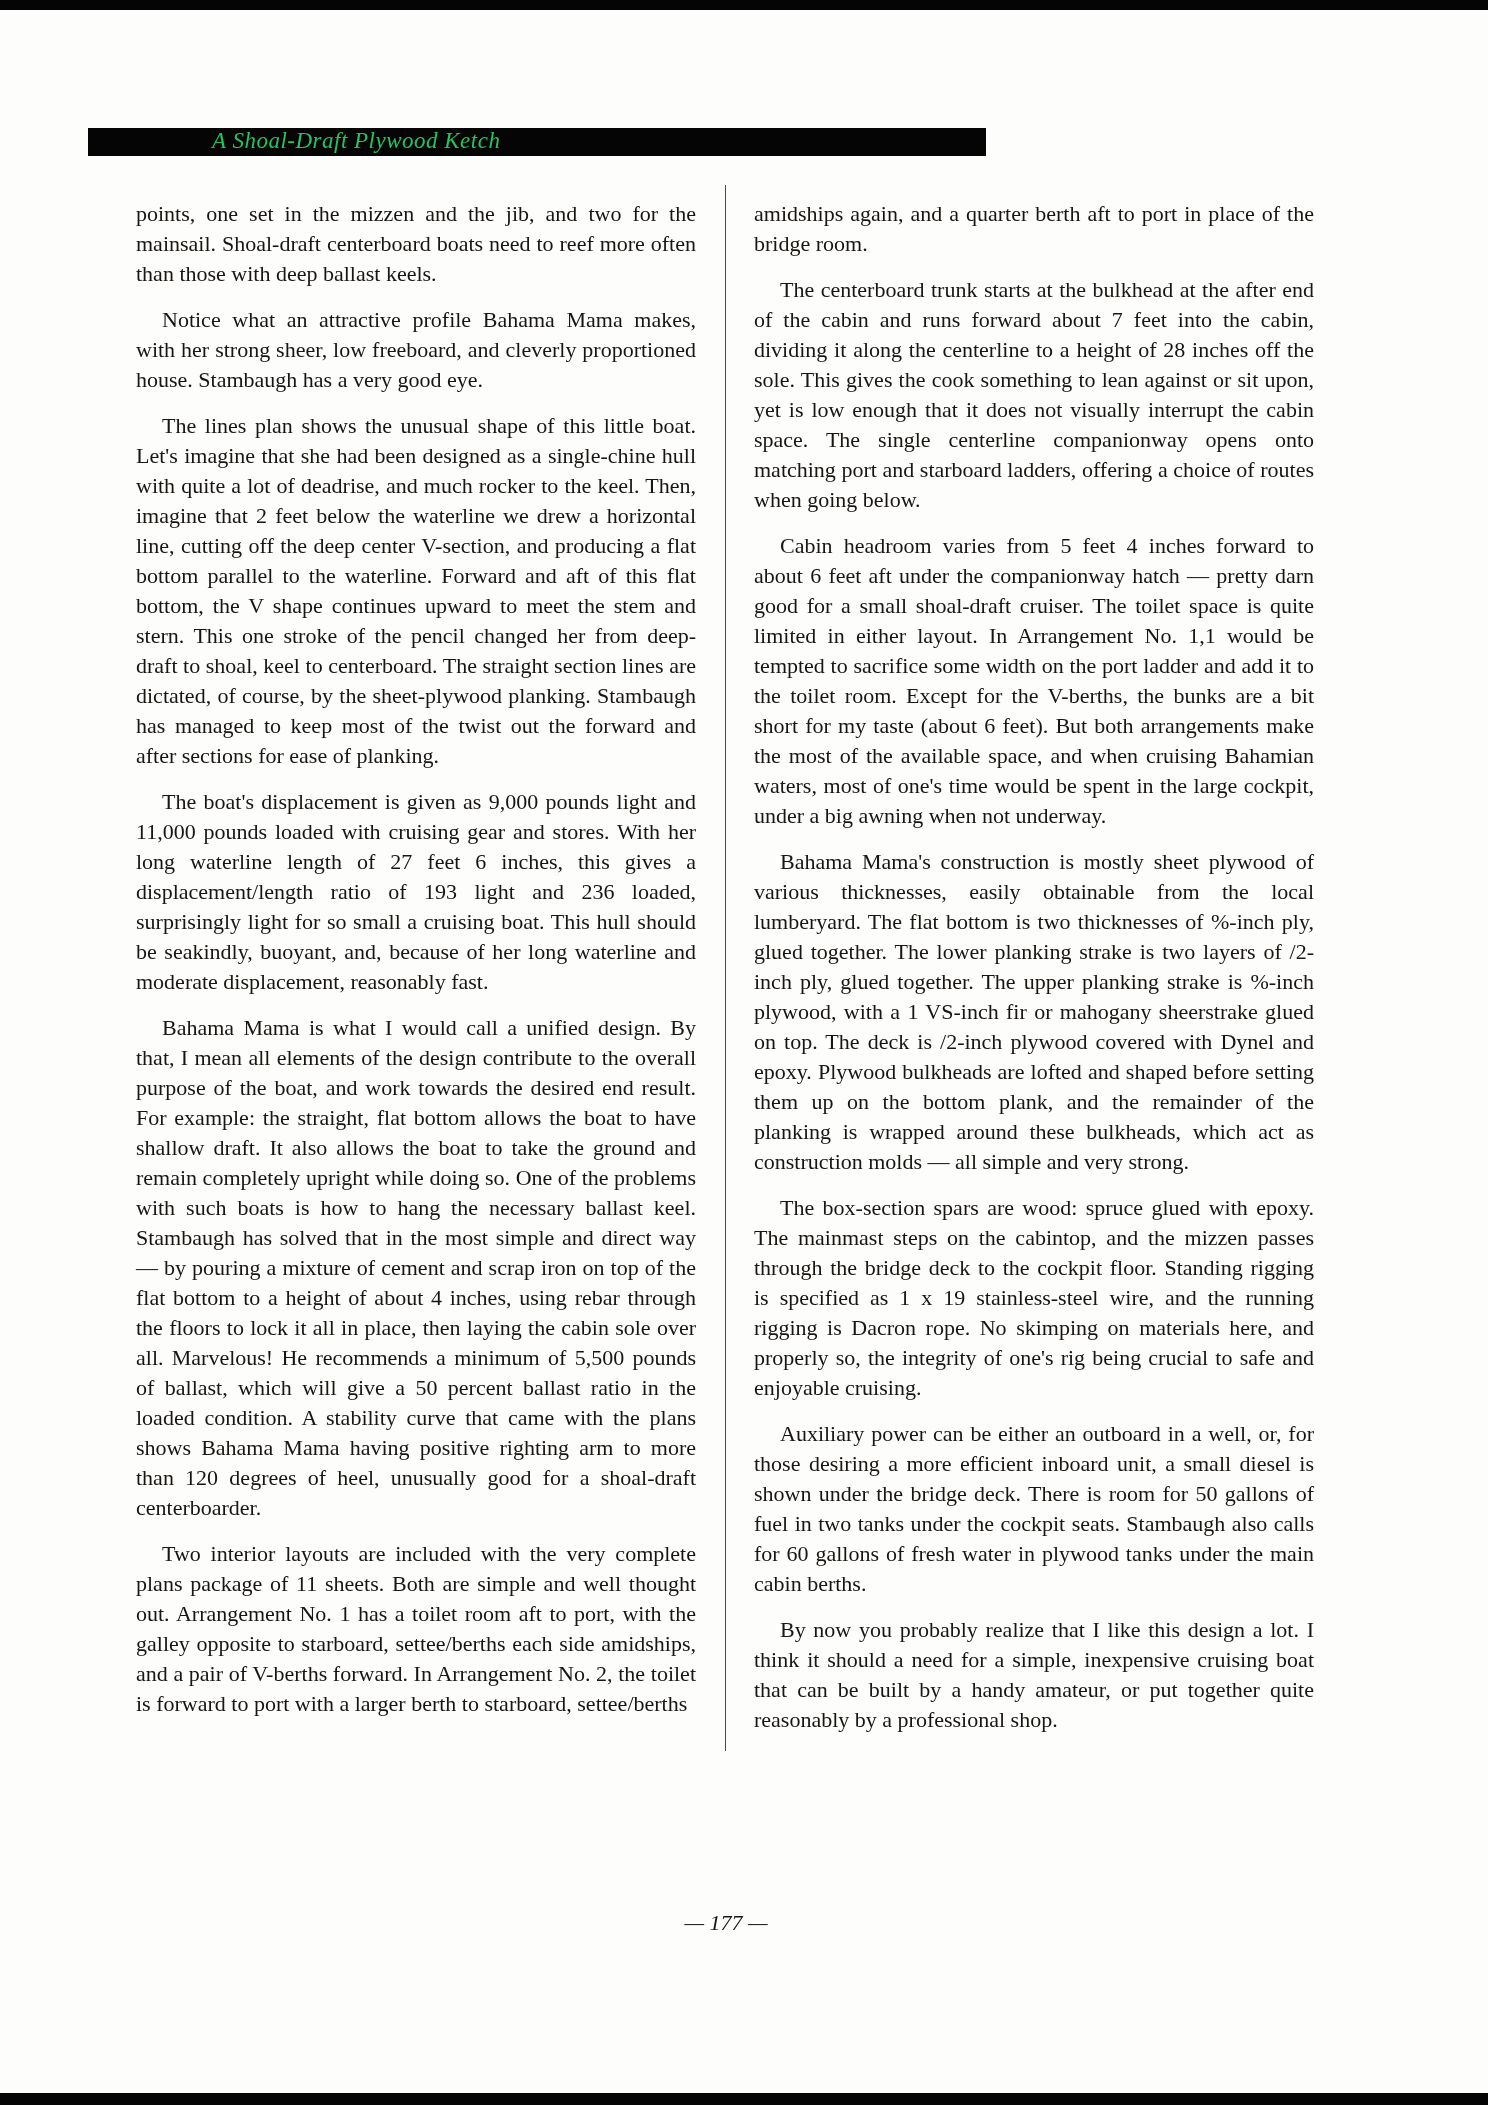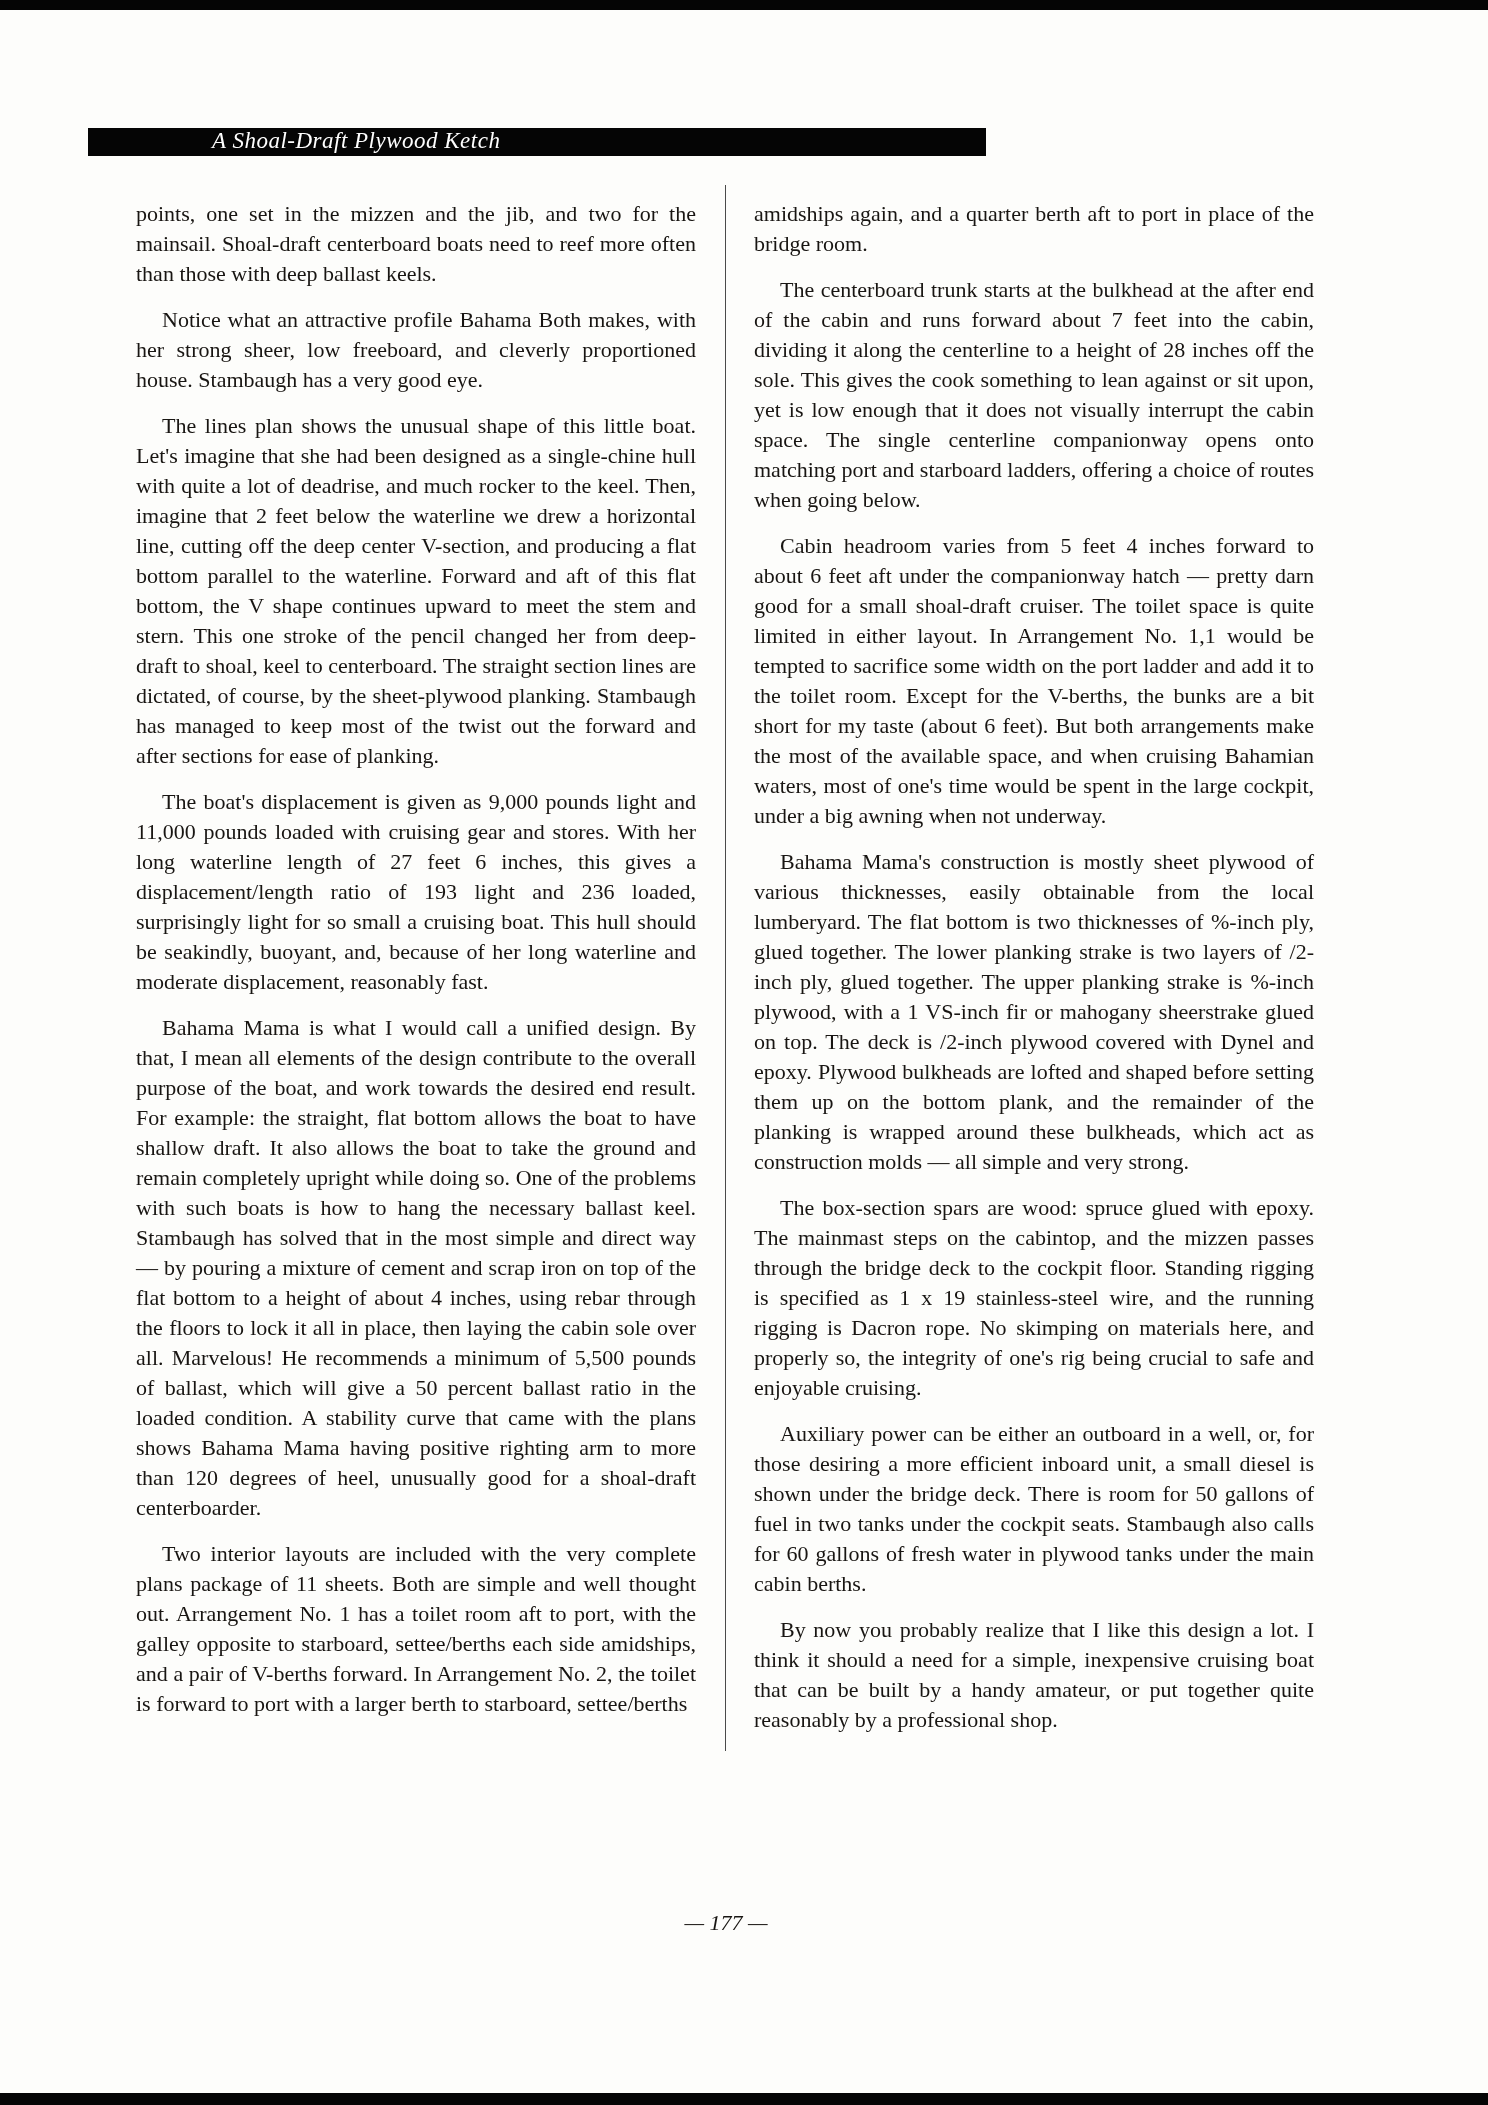--- a/index.html
+++ b/index.html
@@ -31,21 +31,21 @@
     left: 88px;
     width: 898px;
     height: 28px;
     background: #050505;
   }
   .header-title {
     position: absolute;
     left: 124px;
     top: 50%;
     transform: translateY(-52%);
-    color: #ffffff;
+    color: #22c55e;
     font-style: italic;
     font-size: 23px;
     letter-spacing: 0.5px;
     white-space: nowrap;
   }
 
   .content {
     position: absolute;
     top: 183px;
     left: 120px;
@@ -91,21 +91,21 @@
   <div class="scan-edge top"></div>
 
   <div class="header-bar">
     <span class="header-title">A Shoal-Draft Plywood Ketch</span>
   </div>
 
   <div class="content">
 
     <div class="column">
       <p class="cont">points, one set in the mizzen and the jib, and two for the mainsail. Shoal-draft centerboard boats need to reef more often than those with deep ballast keels.</p>
-      <p>Notice what an attractive profile Bahama Both makes, with her strong sheer, low freeboard, and cleverly proportioned house. Stambaugh has a very good eye.</p>
+      <p>Notice what an attractive profile Bahama Mama makes, with her strong sheer, low freeboard, and cleverly proportioned house. Stambaugh has a very good eye.</p>
       <p>The lines plan shows the unusual shape of this little boat. Let's imagine that she had been designed as a single-chine hull with quite a lot of deadrise, and much rocker to the keel. Then, imagine that 2 feet below the waterline we drew a horizontal line, cutting off the deep center V-section, and producing a flat bottom parallel to the waterline. Forward and aft of this flat bottom, the V shape continues upward to meet the stem and stern. This one stroke of the pencil changed her from deep-draft to shoal, keel to centerboard. The straight section lines are dictated, of course, by the sheet-plywood planking. Stambaugh has managed to keep most of the twist out the forward and after sections for ease of planking.</p>
       <p>The boat's displacement is given as 9,000 pounds light and 11,000 pounds loaded with cruising gear and stores. With her long waterline length of 27 feet 6 inches, this gives a displacement/length ratio of 193 light and 236 loaded, surprisingly light for so small a cruising boat. This hull should be seakindly, buoyant, and, because of her long waterline and moderate displacement, reasonably fast.</p>
       <p>Bahama Mama is what I would call a unified design. By that, I mean all elements of the design contribute to the overall purpose of the boat, and work towards the desired end result. For example: the straight, flat bottom allows the boat to have shallow draft. It also allows the boat to take the ground and remain completely upright while doing so. One of the problems with such boats is how to hang the necessary ballast keel. Stambaugh has solved that in the most simple and direct way — by pouring a mixture of cement and scrap iron on top of the flat bottom to a height of about 4 inches, using rebar through the floors to lock it all in place, then laying the cabin sole over all. Marvelous! He recommends a minimum of 5,500 pounds of ballast, which will give a 50 percent ballast ratio in the loaded condition. A stability curve that came with the plans shows Bahama Mama having positive righting arm to more than 120 degrees of heel, unusually good for a shoal-draft centerboarder.</p>
       <p>Two interior layouts are included with the very complete plans package of 11 sheets. Both are simple and well thought out. Arrangement No. 1 has a toilet room aft to port, with the galley opposite to starboard, settee/berths each side amidships, and a pair of V-berths forward. In Arrangement No. 2, the toilet is forward to port with a larger berth to starboard, settee/berths</p>
     </div>
 
     <div class="col-divider"></div>
 
     <div class="column">
       <p class="cont">amidships again, and a quarter berth aft to port in place of the bridge room.</p>

